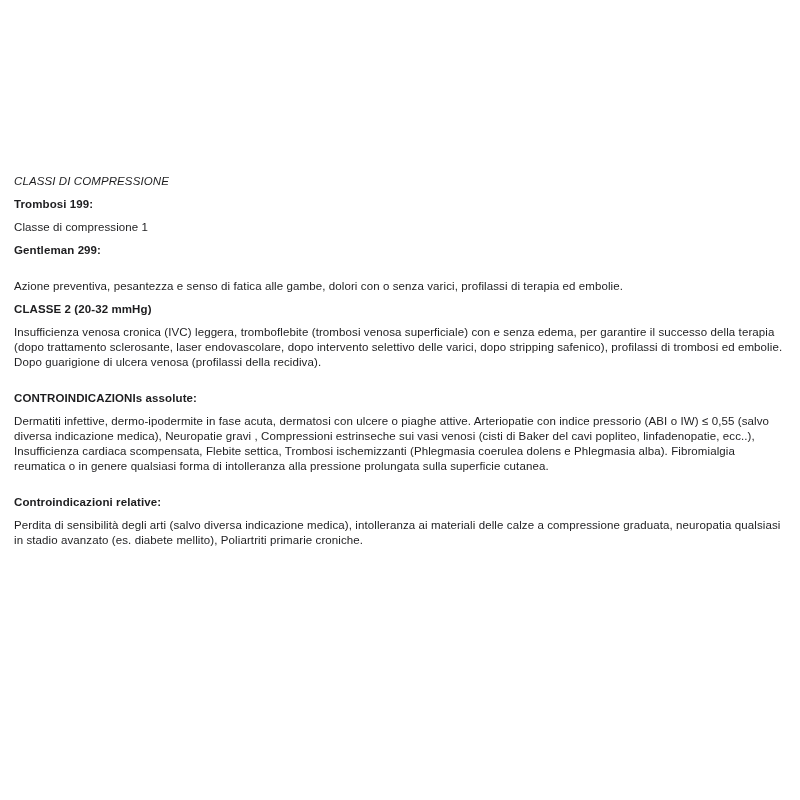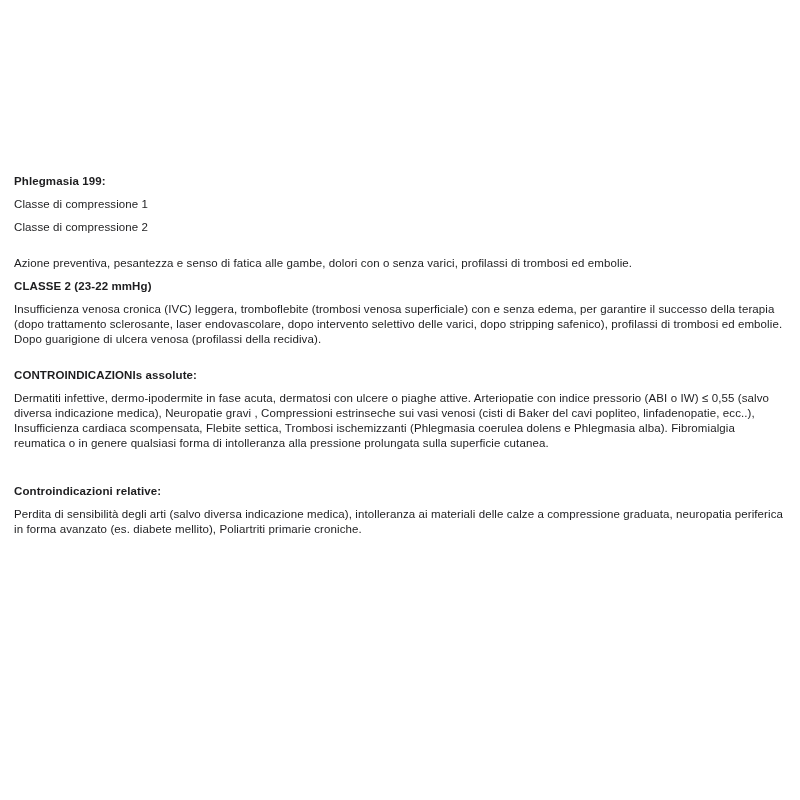--- a/index.html
+++ b/index.html
@@ -30,40 +30,41 @@
   .bold-title {
     font-weight: 700;
   }
   .body-text {
     font-weight: 400;
   }
   .section-gap {
     margin-top: 21px;
   }
   .sub-gap {
-    margin-top: 33px;
+    margin-top: 21px;
   }
 </style>
 </head>
 <body>
 
 <div class="doc">
 
   <div class="section">
-    <div class="block bold-title">Phlegmasia 199:</div>
+    <div class="block section-heading">CLASSI DI COMPRESSIONE</div>
+    <div class="block bold-title">Trombosi 199:</div>
     <div class="block body-text">Classe di compressione 1</div>
-    <div class="block body-text">Classe di compressione 2</div>
+    <div class="block bold-title">Gentleman 299:</div>
   </div>
 
   <div class="section section-gap">
-    <div class="block body-text">Azione preventiva, pesantezza e senso di fatica alle gambe, dolori con o senza varici, profilassi di trombosi ed embolie.</div>
-    <div class="block bold-title">CLASSE 2 (23-22 mmHg)</div>
+    <div class="block body-text">Azione preventiva, pesantezza e senso di fatica alle gambe, dolori con o senza varici, profilassi di terapia ed embolie.</div>
+    <div class="block bold-title">CLASSE 2 (20-32 mmHg)</div>
     <div class="block body-text">Insufficienza venosa cronica (IVC) leggera, tromboflebite (trombosi venosa superficiale) con e senza edema, per garantire il successo della terapia (dopo trattamento sclerosante, laser endovascolare, dopo intervento selettivo delle varici, dopo stripping safenico), profilassi di trombosi ed embolie. Dopo guarigione di ulcera venosa (profilassi della recidiva).</div>
   </div>
 
   <div class="section section-gap">
     <div class="block bold-title">CONTROINDICAZIONIs assolute:</div>
     <div class="block body-text">Dermatiti infettive, dermo-ipodermite in fase acuta, dermatosi con ulcere o piaghe attive. Arteriopatie con indice pressorio (ABI o IW) ≤ 0,55 (salvo diversa indicazione medica), Neuropatie gravi , Compressioni estrinseche sui vasi venosi (cisti di Baker del cavi popliteo, linfadenopatie, ecc..), Insufficienza cardiaca scompensata, Flebite settica, Trombosi ischemizzanti (Phlegmasia coerulea dolens e Phlegmasia alba). Fibromialgia reumatica o in genere qualsiasi forma di intolleranza alla pressione prolungata sulla superficie cutanea.</div>
     <div class="block bold-title sub-gap">Controindicazioni relative:</div>
-    <div class="block body-text">Perdita di sensibilità degli arti (salvo diversa indicazione medica), intolleranza ai materiali delle calze a compressione graduata, neuropatia periferica in forma avanzato (es. diabete mellito), Poliartriti primarie croniche.</div>
+    <div class="block body-text">Perdita di sensibilità degli arti (salvo diversa indicazione medica), intolleranza ai materiali delle calze a compressione graduata, neuropatia qualsiasi in stadio avanzato (es. diabete mellito), Poliartriti primarie croniche.</div>
   </div>
 
 </div>
 
 </body></html>

